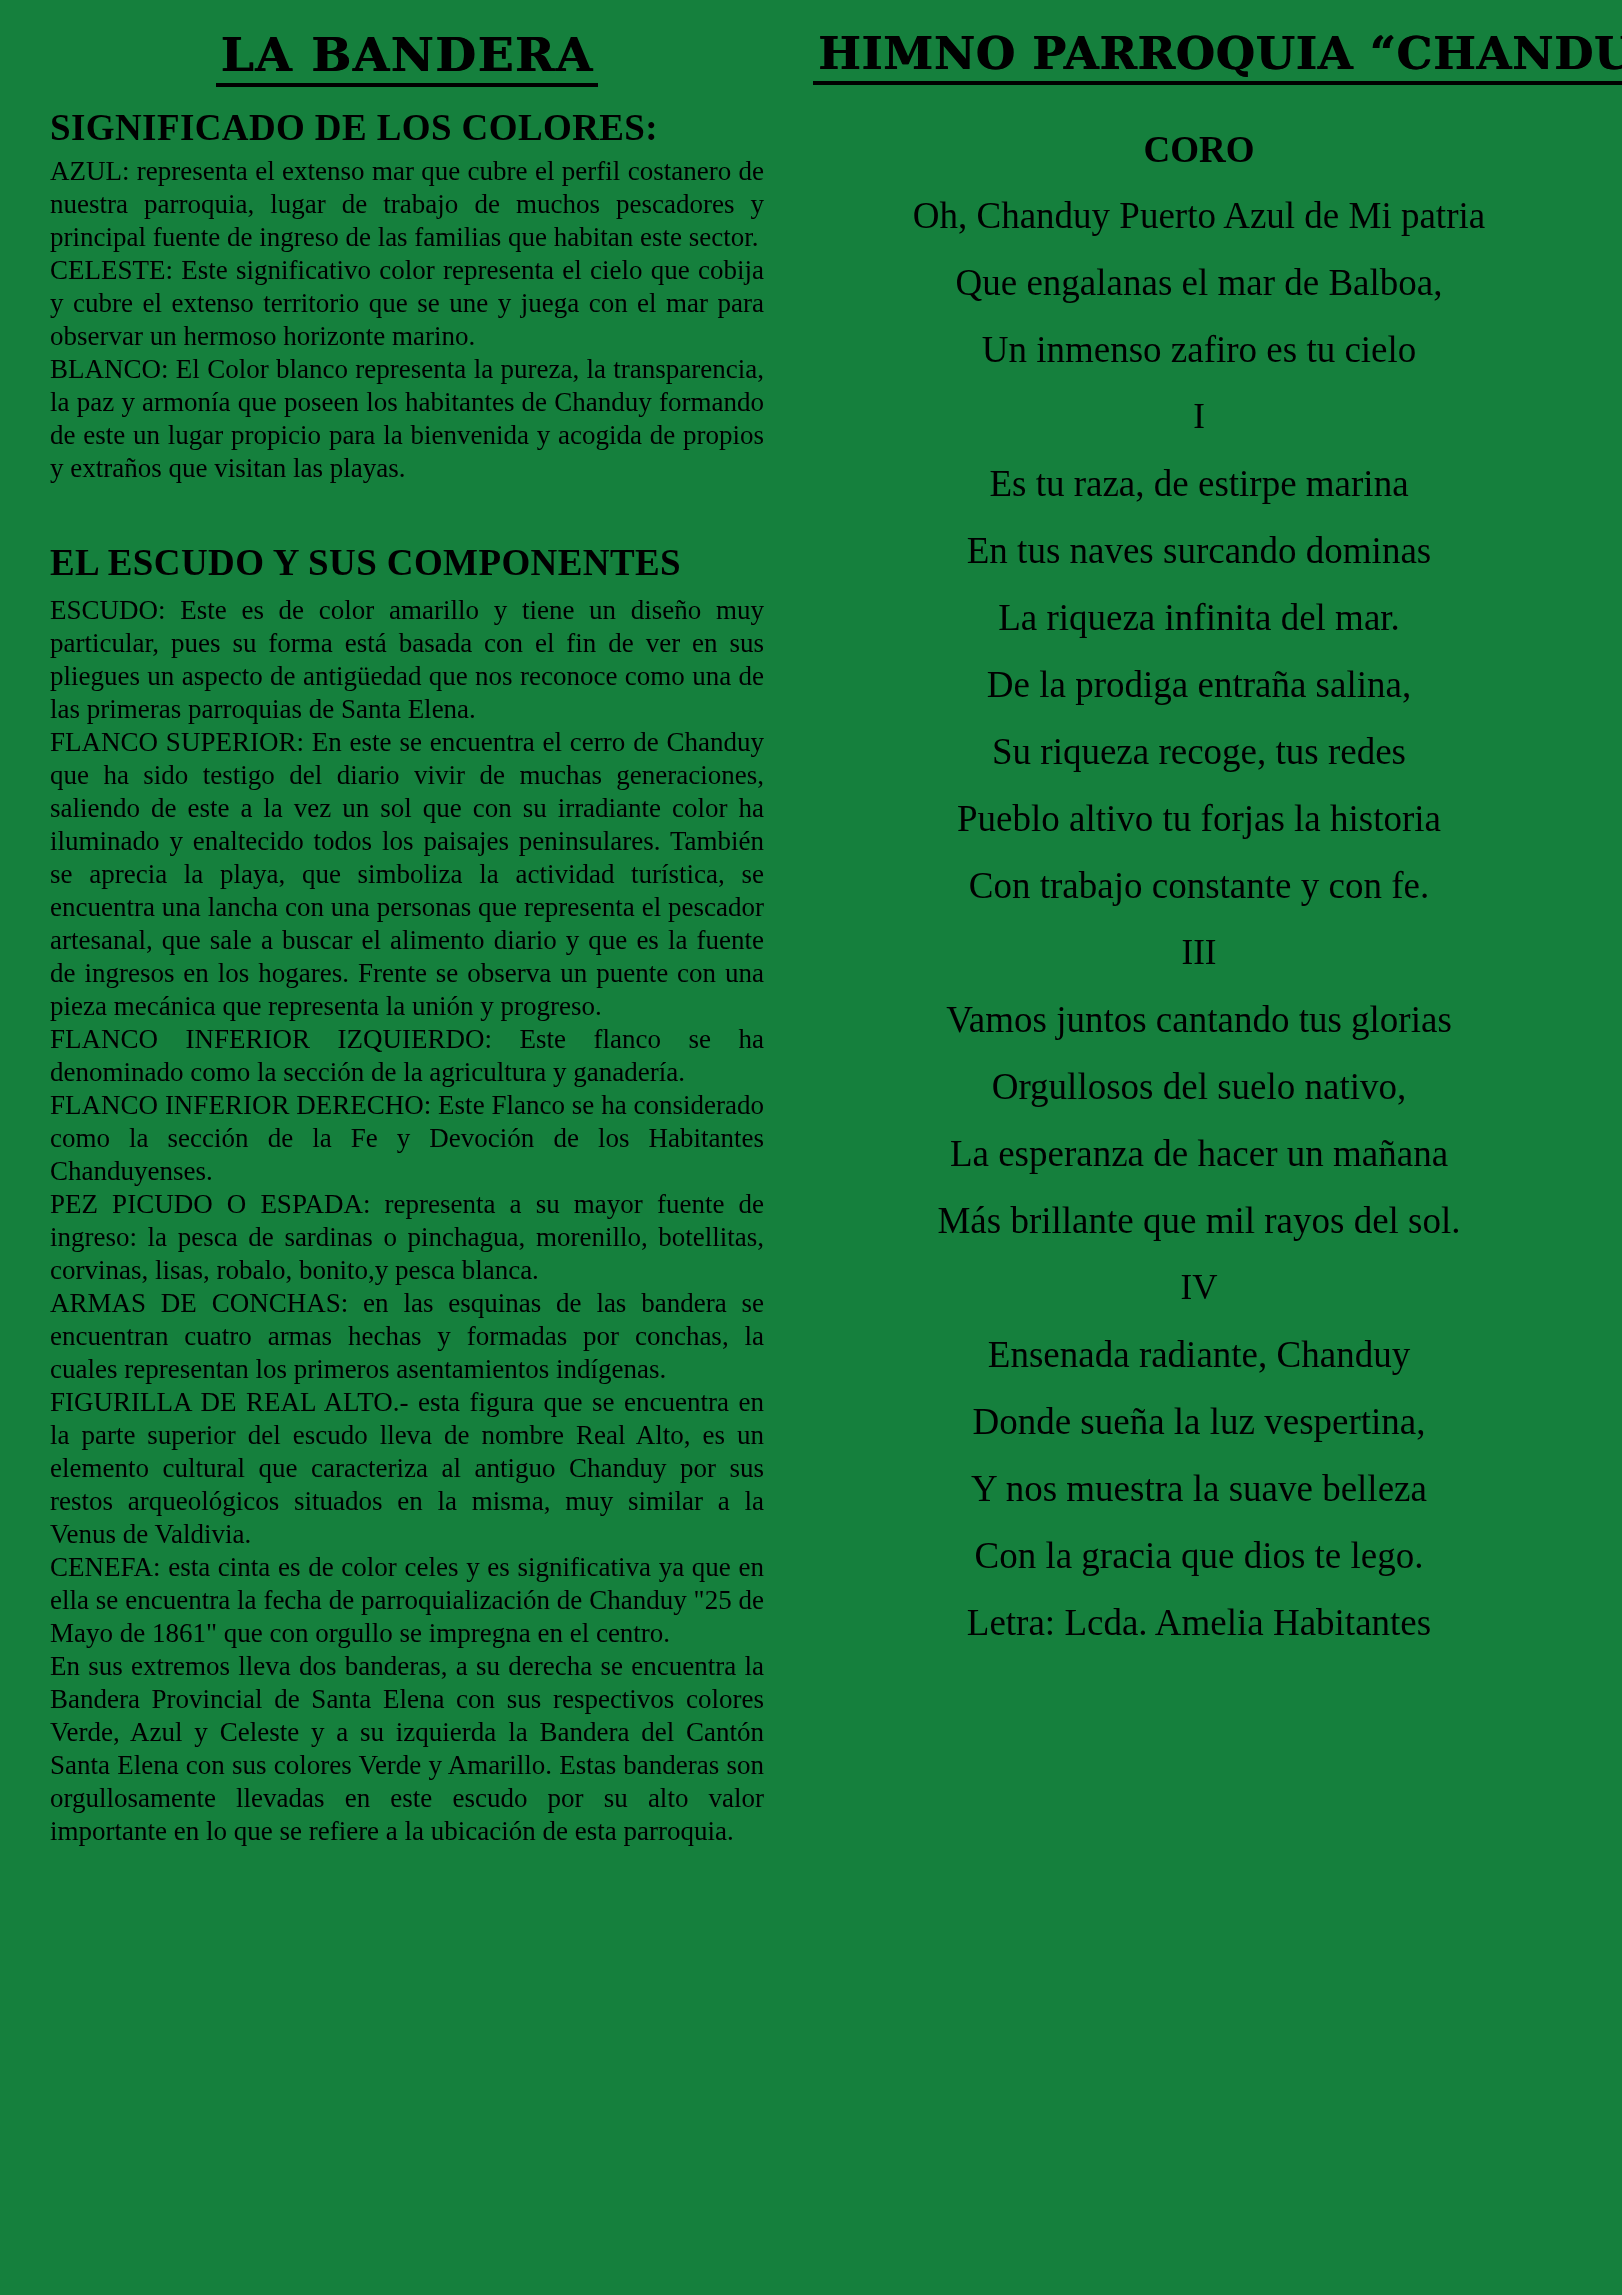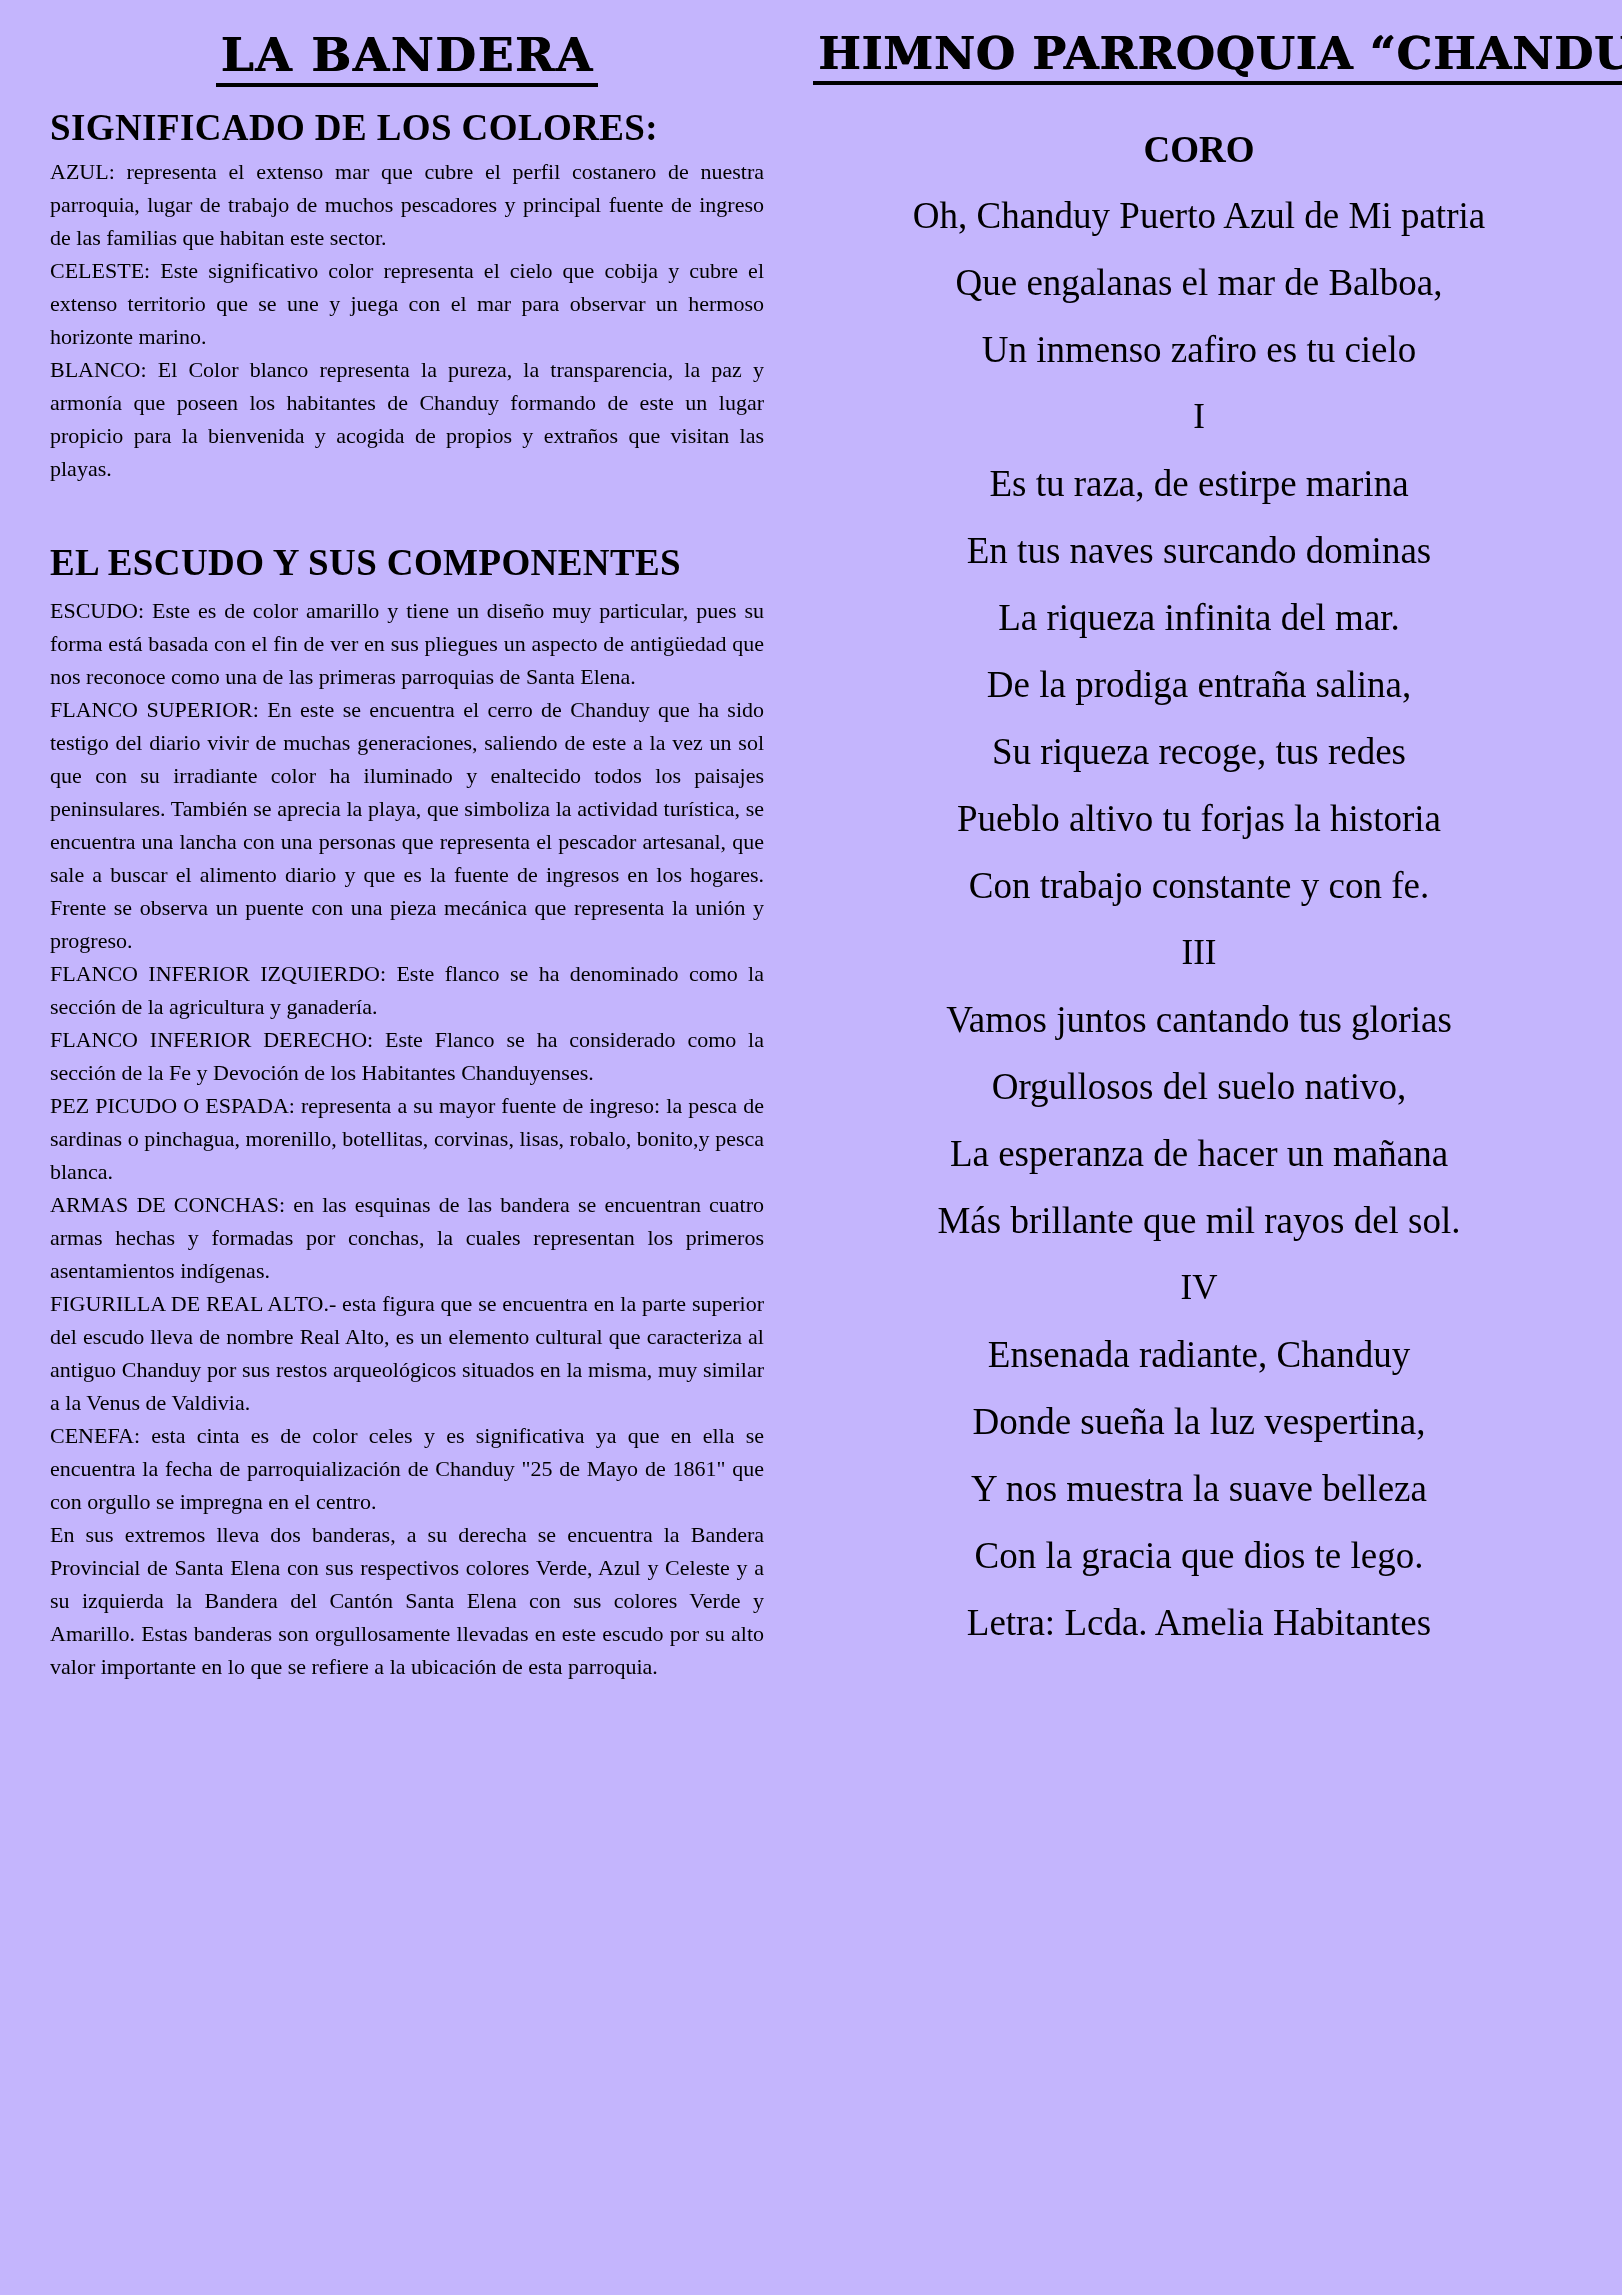--- a/index.html
+++ b/index.html
@@ -12,21 +12,21 @@
     height: 2295px;
     font-family: "Liberation Serif", serif;
     color: #000000;
     position: relative;
     overflow: hidden;
   }
   .page {
     position: relative;
     width: 1622px;
     height: 2295px;
-    background: #c4b5fd;
+    background: #15803d;
   }
   .col-left {
     position: absolute;
     left: 50px;
     top: 27.6px;
     width: 714px;
   }
   .col-right {
     position: absolute;
     left: 813px;
@@ -58,21 +58,21 @@
     font-weight: bold;
     letter-spacing: 0.4px;
     margin: 21px 0 6.5px 0;
     line-height: 1.1;
   }
   .section-heading.second {
     margin-top: 58px;
     margin-bottom: 9.7px;
   }
   p.body-par {
-    font-size: 22px;
+    font-size: 27px;
     line-height: 33px;
     text-align: justify;
     margin: 0;
   }
   .coro-heading {
     font-size: 37px;
     font-weight: bold;
     text-align: center;
     line-height: 65px;
     margin: 32px 0 0 0;

